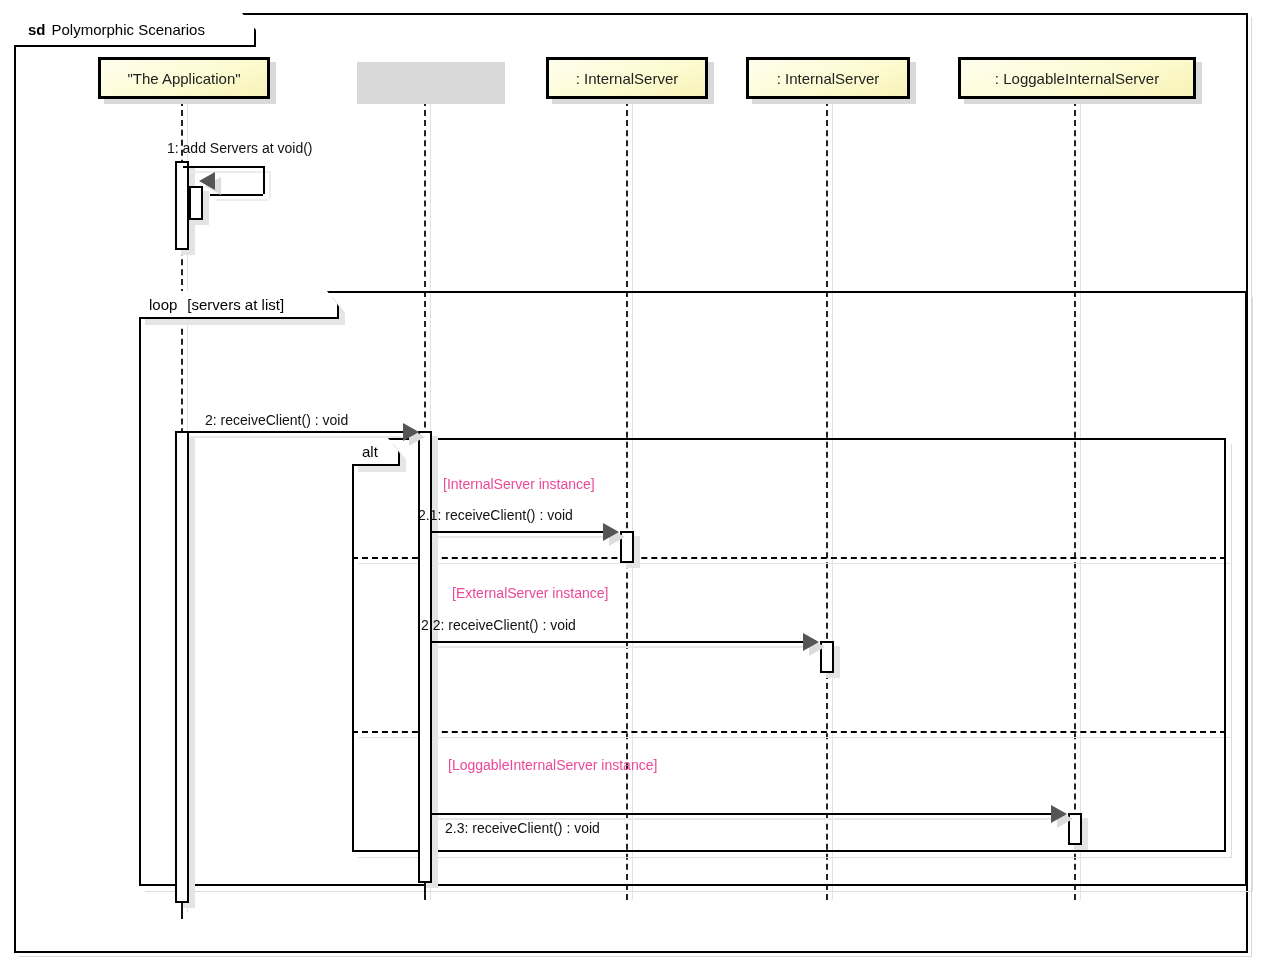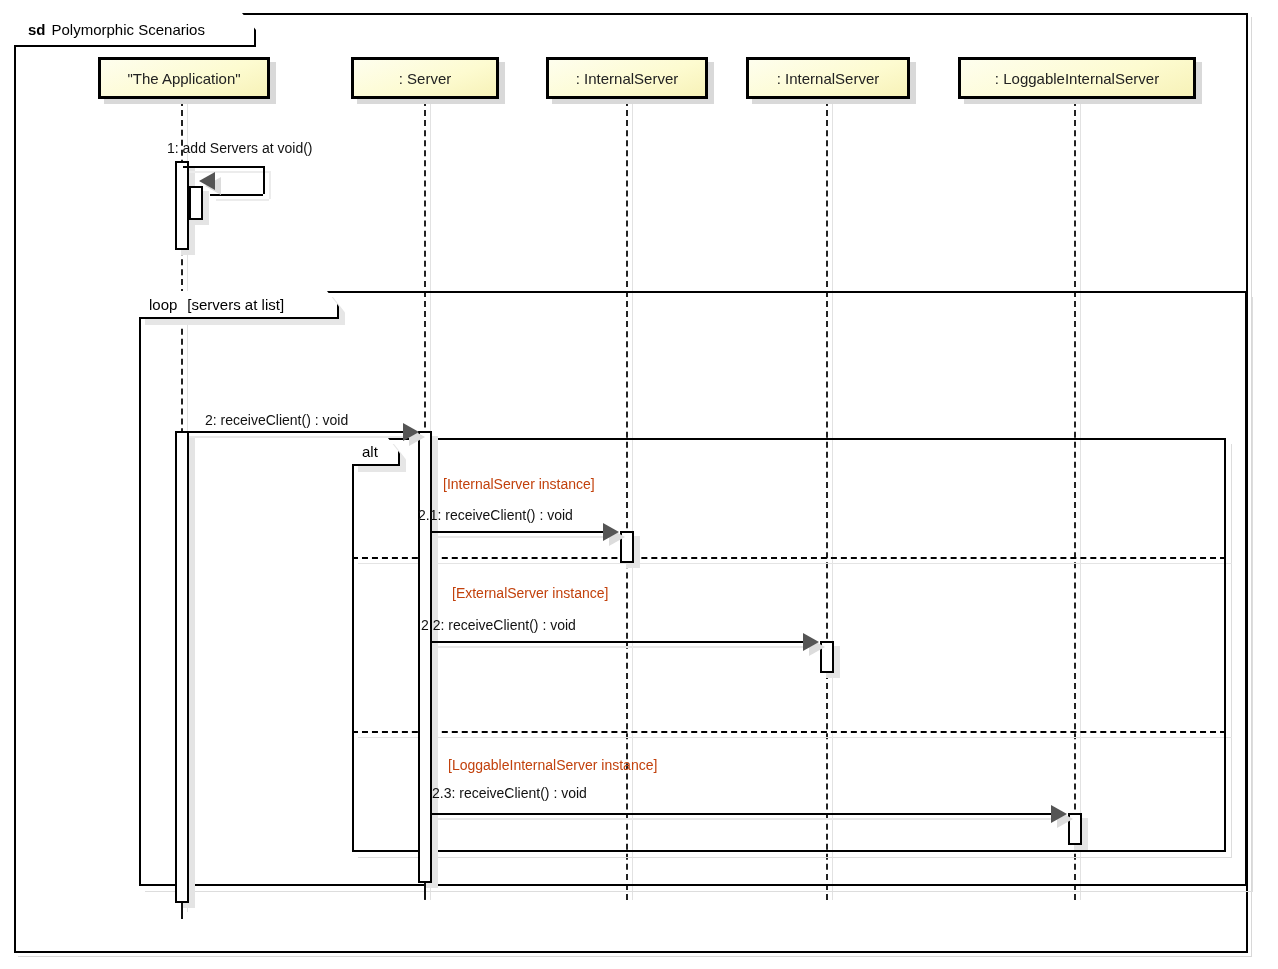--- a/index.html
+++ b/index.html
@@ -118,21 +118,21 @@
     border-top: 2px dashed #000000;
     height: 0;
     z-index: 4;
   }
   .frag-divider-shadow {
     border-top: 1px solid #e4e4e4;
     height: 0;
     z-index: 3;
   }
   .guard {
-    font-size: 14px; color: #c2410c;
+    font-size: 14px; color: #ec4899;
     white-space: nowrap;
     z-index: 10;
   }
   
   .msg-line {
     height: 0; border-top: 2px solid #000000;
     z-index: 10;
   }
   .msg-line-shadow {
     height: 0; border-top: 2px solid #e8e8e8;
@@ -209,23 +209,20 @@
 
   <div class="abs lifeline-shadow" style="left:1080px; top:100px; height:800px;"></div>
   <div class="abs lifeline" style="left:1074px; top:100px; height:800px;"></div>
 
   <div class="abs participant-shadow" style="left:104px; top:62px; width:172px;"></div>
   <div class="abs participant" style="left:98px; top:57px; width:172px;">
     <span>"The Application"</span>
   </div>
 
   <div class="abs participant-shadow" style="left:357px; top:62px; width:148px;"></div>
-  <div class="abs participant" style="left:351px; top:57px; width:148px;">
-    <span>: Server</span>
-  </div>
 
   <div class="abs participant-shadow" style="left:552px; top:62px; width:162px;"></div>
   <div class="abs participant" style="left:546px; top:57px; width:162px;">
     <span>: InternalServer</span>
   </div>
 
   <div class="abs participant-shadow" style="left:752px; top:62px; width:164px;"></div>
   <div class="abs participant" style="left:746px; top:57px; width:164px;">
     <span>: InternalServer</span>
   </div>
@@ -301,21 +298,21 @@
   <div class="abs guard" style="left:452px; top:585px;">[ExternalServer instance]</div>
   <div class="abs msg-label" style="left:421px; top:617px;">2.2: receiveClient() : void</div>
   <div class="abs msg-line-shadow" style="left:438px; top:646px; width:377px;"></div>
   <div class="abs msg-line" style="left:432px; top:641px; width:377px;"></div>
   <div class="abs arrow-right-shadow" style="left:809px; top:638px;"></div>
   <div class="abs arrow-right" style="left:803px; top:633px;"></div>
   <div class="abs activation-shadow" style="left:826px; top:646px; height:32px;"></div>
   <div class="abs activation" style="left:820px; top:641px; height:32px;"></div>
 
   <div class="abs guard" style="left:448px; top:757px;">[LoggableInternalServer instance]</div>
-  <div class="abs msg-label" style="left:432px; top:785px;">2.3: receiveClient() : void</div>
+  <div class="abs msg-label" style="left:432px; top:820px;padding-left:13px;">2.3: receiveClient() : void</div>
   <div class="abs msg-line-shadow" style="left:438px; top:818px; width:625px;"></div>
   <div class="abs msg-line" style="left:432px; top:813px; width:625px;"></div>
   <div class="abs arrow-right-shadow" style="left:1057px; top:810px;"></div>
   <div class="abs arrow-right" style="left:1051px; top:805px;"></div>
   <div class="abs activation-shadow" style="left:1074px; top:818px; height:32px;"></div>
   <div class="abs activation" style="left:1068px; top:813px; height:32px;"></div>
 
   <div class="abs foot-tick" style="left:181px; top:903px; height:16px;"></div>
   <div class="abs foot-tick" style="left:424px; top:883px; height:16px;"></div>
 

